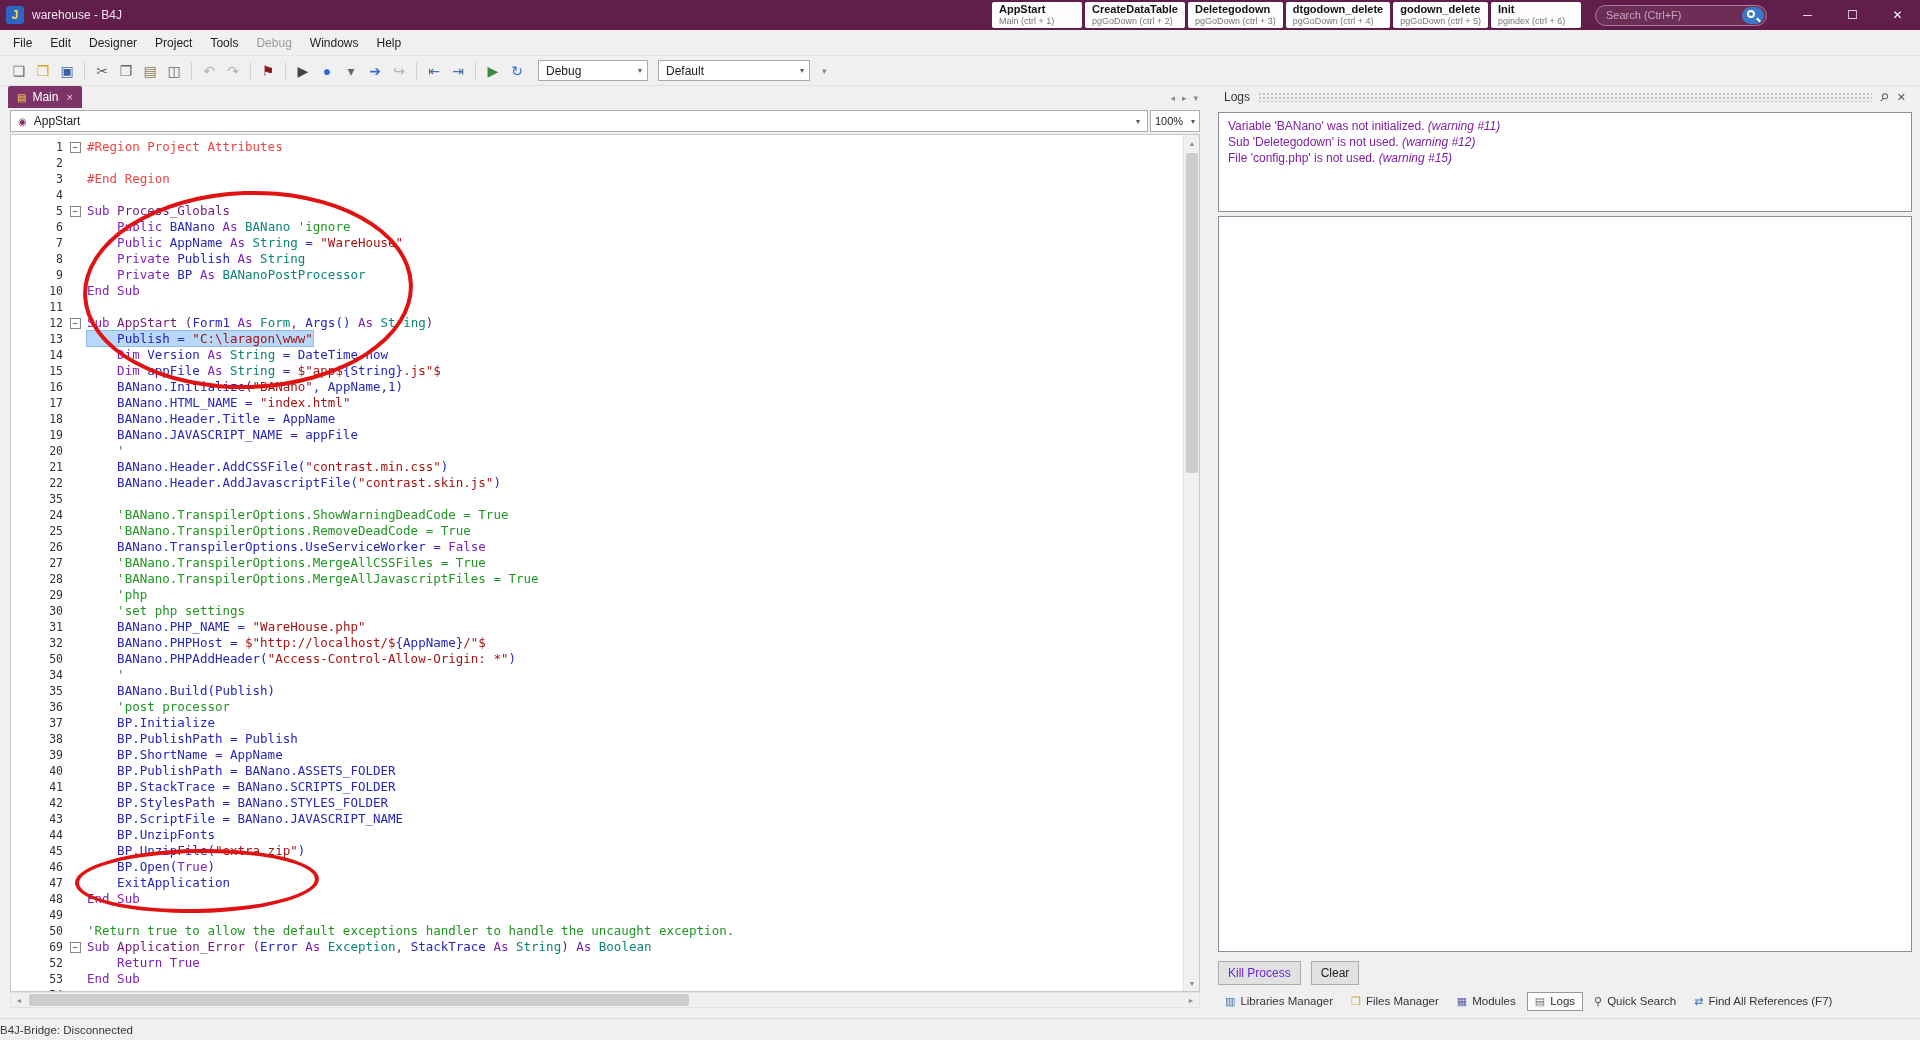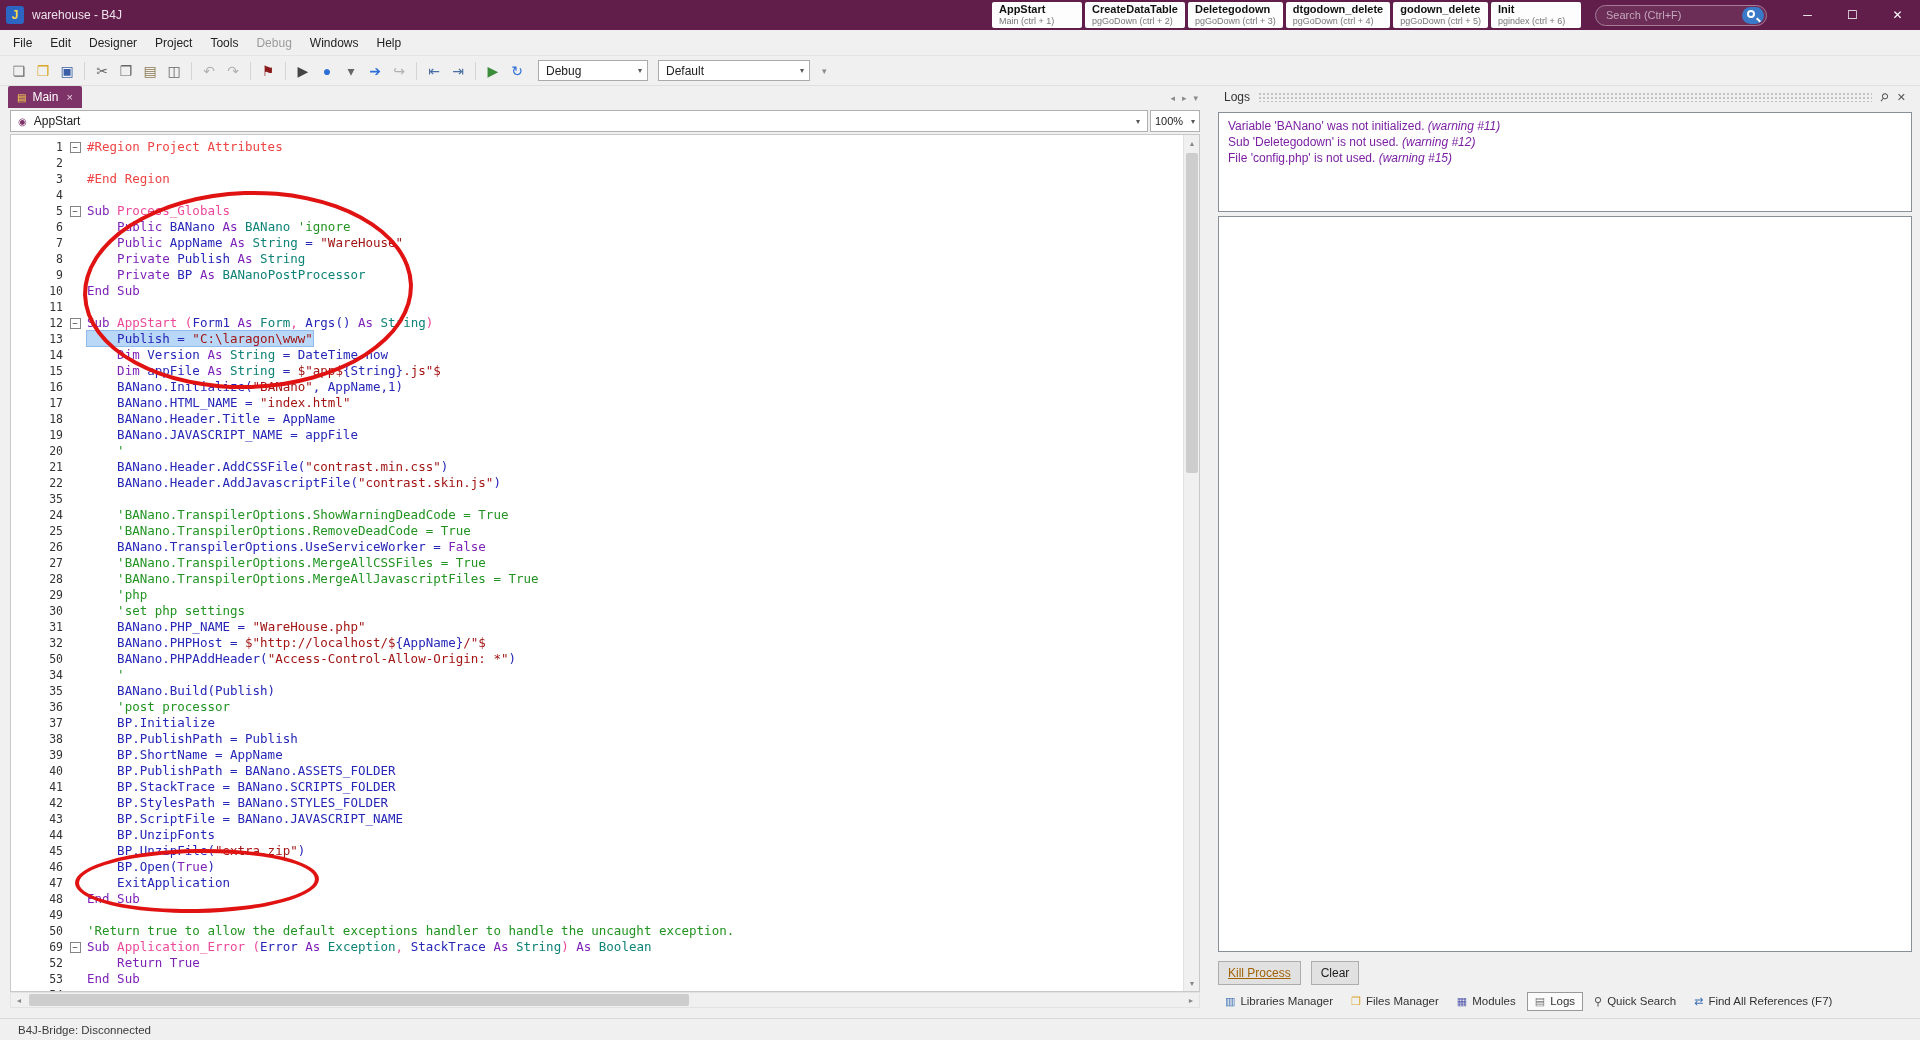--- a/index.html
+++ b/index.html
@@ -67,21 +67,21 @@
   .code-lines { position:absolute; top:4px; left:0; right:16px;
     font-family:"DejaVu Sans Mono", monospace; font-size:12.5px; }
   .cl { display:flex; height:16px; line-height:16px; align-items:center; }
   .ln { width:52px; text-align:right; color:#333; font-size:11.5px; flex:none; }
   .foldcol { width:24px; flex:none; display:flex; justify-content:center; align-items:center; }
   .fold-box { width:11px; height:11px; border:1px solid #848484; background:#fff; font-size:9px;
     line-height:9px; text-align:center; color:#444; }
   .codetext { flex:1; white-space:pre; }
   .sel { background:#b9d8f7; outline:1px solid #8fbcec; }
   .sg-k { color:#7d22b8; } .sg-t { color:#0e8377; } .sg-i { color:#2626b8; }
-  .sg-s { color:#a31515; } .sg-c { color:#229422;margin-top:23px; } .sg-p { color:#ec4899; } .sg-d { color:#ef4444; }
+  .sg-s { color:#a31515; } .sg-c { color:#229422;margin-top:23px; } .sg-p { color:#701a75; } .sg-d { color:#ef4444; }
   .annotation { position:absolute; border:4px solid #e01212; border-radius:50%; pointer-events:none; }
   .annotation.big { left:72px; top:56px; width:330px; height:198px; transform:rotate(-2deg); }
   .annotation.small { left:64px; top:714px; width:244px; height:64px; transform:rotate(-1deg); }
   .vscroll { position:absolute; top:0; right:0; width:16px; height:100%; background:#f0f0f0; border-left:1px solid #e2e2e2; }
   .sb-btn { height:16px; width:16px; display:flex; align-items:center; justify-content:center; font-size:7px; color:#888; flex:none; }
   .vthumb { position:absolute; top:18px; left:2px; width:12px; height:320px; background:#cdcdcd; border-radius:2px; }
   .sb-bottom { position:absolute; bottom:0; left:0; }
   .hscroll { position:absolute; top:992px; left:10px; width:1190px; height:16px; background:#f0f0f0;
     border:1px solid #e2e2e2; display:flex; align-items:center; }
   .hthumb { margin-left:2px; width:660px; height:12px; background:#cdcdcd; border-radius:2px; }
@@ -95,29 +95,29 @@
   .logs-icons { display:flex; gap:9px; color:#555; font-size:11px; align-items:center; }
   .pin-icon { display:inline-block; transform:rotate(40deg); }
   .logs-msgbox { position:absolute; left:1218px; top:112px; width:694px; height:100px; background:#fff;
     border:1px solid #888f98; padding:5px 9px; overflow:hidden; }
   .logline { font-size:12px; line-height:16px; color:#7b1fa2; white-space:nowrap; }
   .lognote { font-style:italic; }
   .logs-outbox { position:absolute; left:1218px; top:216px; width:694px; height:736px; background:#fff; border:1px solid #888f98; }
   .logs-buttons { position:absolute; left:1218px; top:960px; height:26px; display:flex; gap:10px; align-items:center; }
   .btn { height:24px; background:#e1e1e1; border:1px solid #adadad; font-size:12px; padding:0 9px;
     font-family:"Liberation Sans", sans-serif; color:#222; }
-  .btn.disabled { color:#a16207;text-decoration:underline; }
+  .btn.disabled { color:#6d28d9; }
 
   
   .bottom-tabs { position:absolute; left:1218px; top:990px; height:22px; display:flex; align-items:center; gap:4px; }
   .btab { display:flex; align-items:center; gap:5px; font-size:11.5px; color:#333; padding:2px 7px; white-space:nowrap; }
   .btab.active { background:#fbfbfb; border:1px solid #999; }
   .btab-icon { font-size:11px; }
   .statusbar { position:absolute; left:0; top:1018px; width:1920px; height:22px; background:#f0f0f0;
-    border-top:1px solid #d9d9d9; display:flex; align-items:center; padding-left:18px; font-size:11.5px; color:#3a3a3a; }
+    border-top:1px solid #d9d9d9; display:flex; align-items:center; padding-left:0; font-size:11.5px; color:#3a3a3a; }
 </style>
 </head>
 <body>
 
 <div class="screen">
 
   <div class="titlebar">
     <div class="app-icon">
       <span>J</span>
     </div>

